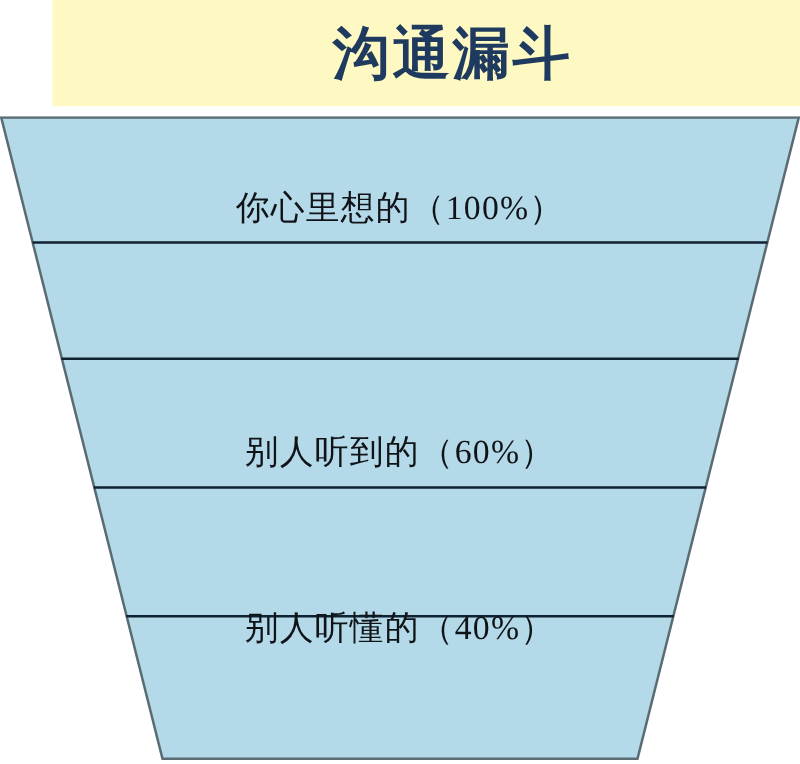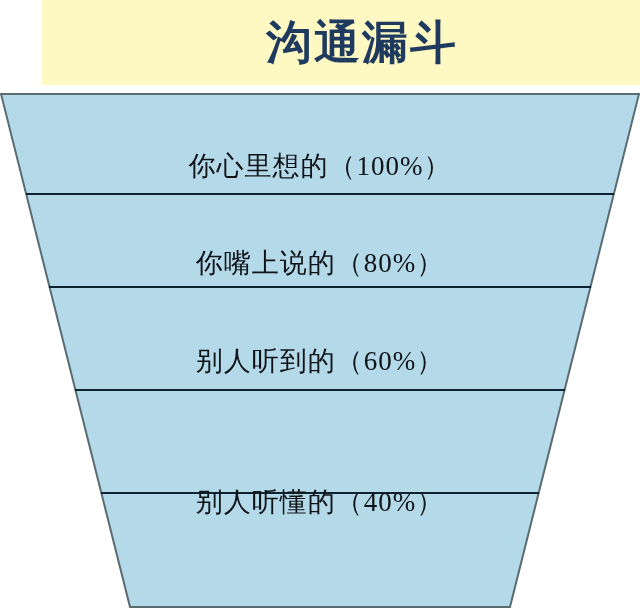--- a/index.html
+++ b/index.html
@@ -117,23 +117,20 @@
       <line x1="75" y1="297" x2="565" y2="297" stroke="#0f2231" stroke-width="2"></line>
       <line x1="101" y1="400" x2="539" y2="400" stroke="#0f2231" stroke-width="2"></line>
     </svg>
 
     <div id="rows-overlay">
 
       <div class="funnel-row" id="row-0">
         <span class="row-label">你心里想的（100%）</span>
       </div>
 
-      <div class="funnel-row" id="row-1">
-        <span class="row-label">你嘴上说的（80%）</span>
-      </div>
 
       <div class="funnel-row" id="row-2">
         <span class="row-label">别人听到的（60%）</span>
       </div>
 
       <div class="funnel-row" id="row-3">
         <span class="row-label">别人听懂的（40%）</span>
       </div>
 
 

